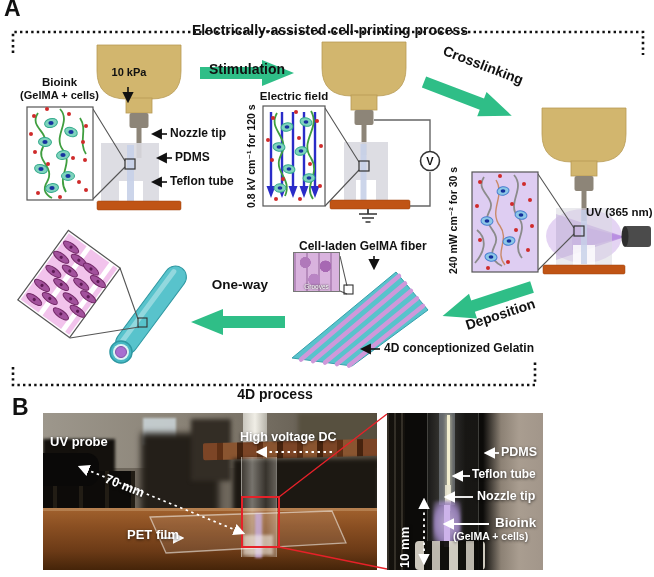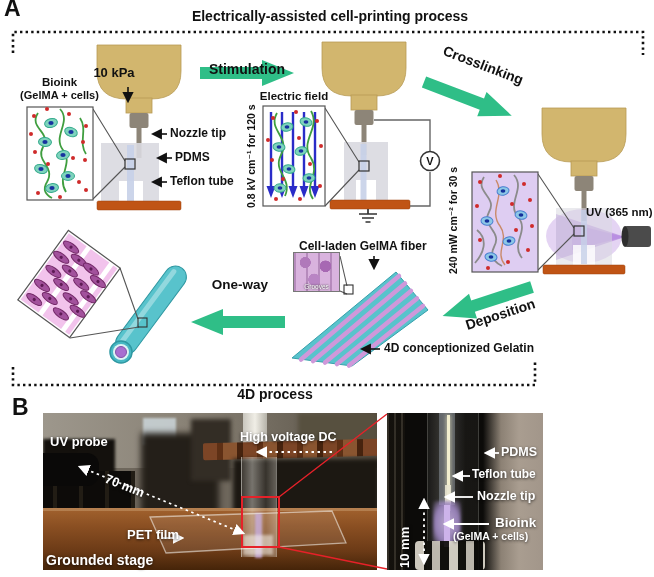--- a/index.html
+++ b/index.html
@@ -377,28 +377,28 @@
         <path d="M424,563 L424,500" stroke-dasharray="2.5 3.5" marker-start="url(#aw)" marker-end="url(#aw)"></path>
         <path d="M499,453 L486,453" marker-end="url(#aw)"></path>
         <path d="M470,476 L454,476" marker-end="url(#aw)"></path>
         <path d="M473,497 L446,497" marker-end="url(#aw)"></path>
         <path d="M489,524 L445,524" marker-end="url(#aw)"></path>
       </g>
     </g>
   </svg>
 
   <div class="lbl" style="left:4px;top:-4px;font-size:23px;font-weight:700;">A</div>
-  <div class="lbl ctr" style="left:155px;top:9px;width:350px;font-size:14px;font-weight:600;">Electrically-assisted cell-printing process</div>
+  <div class="lbl ctr" style="left:155px;top:23px;width:350px;font-size:14px;font-weight:600;">Electrically-assisted cell-printing process</div>
 
   <div class="lbl ctr" style="left:197px;top:42px;width:100px;font-size:14px;font-weight:700;margin-top:20px;">Stimulation</div>
   <div class="lbl ctr" style="left:428px;top:58px;width:110px;font-size:14px;font-weight:700;transform:rotate(21deg);">Crosslinking</div>
   <div class="lbl ctr" style="left:448px;top:307px;width:105px;font-size:14px;font-weight:700;transform:rotate(-18deg);">Deposition</div>
   <div class="lbl ctr" style="left:175px;top:277px;width:130px;font-size:13.5px;font-weight:700;text-align:center;">One-way</div>
 
-  <div class="lbl ctr" style="left:88px;top:66px;width:52px;font-size:13px;font-weight:600;text-align:center;">10 kPa</div>
+  <div class="lbl ctr" style="left:103px;top:66px;width:52px;font-size:11px;font-weight:600;text-align:center;">10 kPa</div>
   <div class="lbl ctr" style="left:12px;top:76px;width:95px;font-size:11.5px;font-weight:600;">Bioink</div>
   <div class="lbl ctr" style="left:12px;top:89px;width:95px;font-size:11px;font-weight:600;">(GelMA + cells)</div>
   <div class="lbl" style="left:170px;top:127px;font-size:12px;font-weight:600;">Nozzle tip</div>
   <div class="lbl" style="left:175px;top:151px;font-size:12px;font-weight:600;">PDMS</div>
   <div class="lbl" style="left:170px;top:175px;font-size:12px;font-weight:600;">Teflon tube</div>
 
   <div class="lbl ctr" style="left:252px;top:90px;width:84px;font-size:11.5px;font-weight:600;">Electric field</div>
   <div class="lbl vlabel" style="left:246px;top:104px;height:104px;font-size:10.5px;font-weight:600;">0.8 kV cm⁻¹ for 120 s</div>
   <div class="lbl ctr" style="left:424.5px;top:155px;width:11px;font-size:11px;font-weight:700;">V</div>
 
@@ -411,21 +411,20 @@
 
   <div id="grooves">
     <span>Grooves</span>
   </div>
 
   <div class="lbl" style="left:12px;top:395px;font-size:23px;font-weight:700;">B</div>
   <div class="lbl w" style="left:50px;top:435px;font-size:13px;font-weight:600;">UV probe</div>
   <div class="lbl w" style="left:240px;top:430px;font-size:12.5px;font-weight:700;">High voltage DC</div>
   <div class="lbl w" style="left:104px;top:479px;font-size:13px;font-weight:700;transform:rotate(22deg);">70 mm</div>
   <div class="lbl w" style="left:94px;top:528px;font-size:13px;font-weight:600;margin-left:33px;">PET film</div>
-  <div class="lbl w" style="left:46px;top:553px;font-size:14px;font-weight:600;">Grounded stage</div>
 
   <div class="lbl w" style="left:501px;top:445px;font-size:12.5px;font-weight:600;">PDMS</div>
   <div class="lbl w" style="left:472px;top:468px;font-size:12px;font-weight:600;">Teflon tube</div>
   <div class="lbl w" style="left:477px;top:489px;font-size:12.5px;font-weight:600;">Nozzle tip</div>
   <div class="lbl w" style="left:495px;top:515px;font-size:13.5px;font-weight:700;">Bioink</div>
   <div class="lbl w" style="left:453px;top:531px;font-size:10.5px;font-weight:600;">(GelMA + cells)</div>
   <div class="lbl w vlabel" style="left:398px;top:506px;height:62px;font-size:13px;font-weight:700;">10 mm</div>
 
 </div>
 

